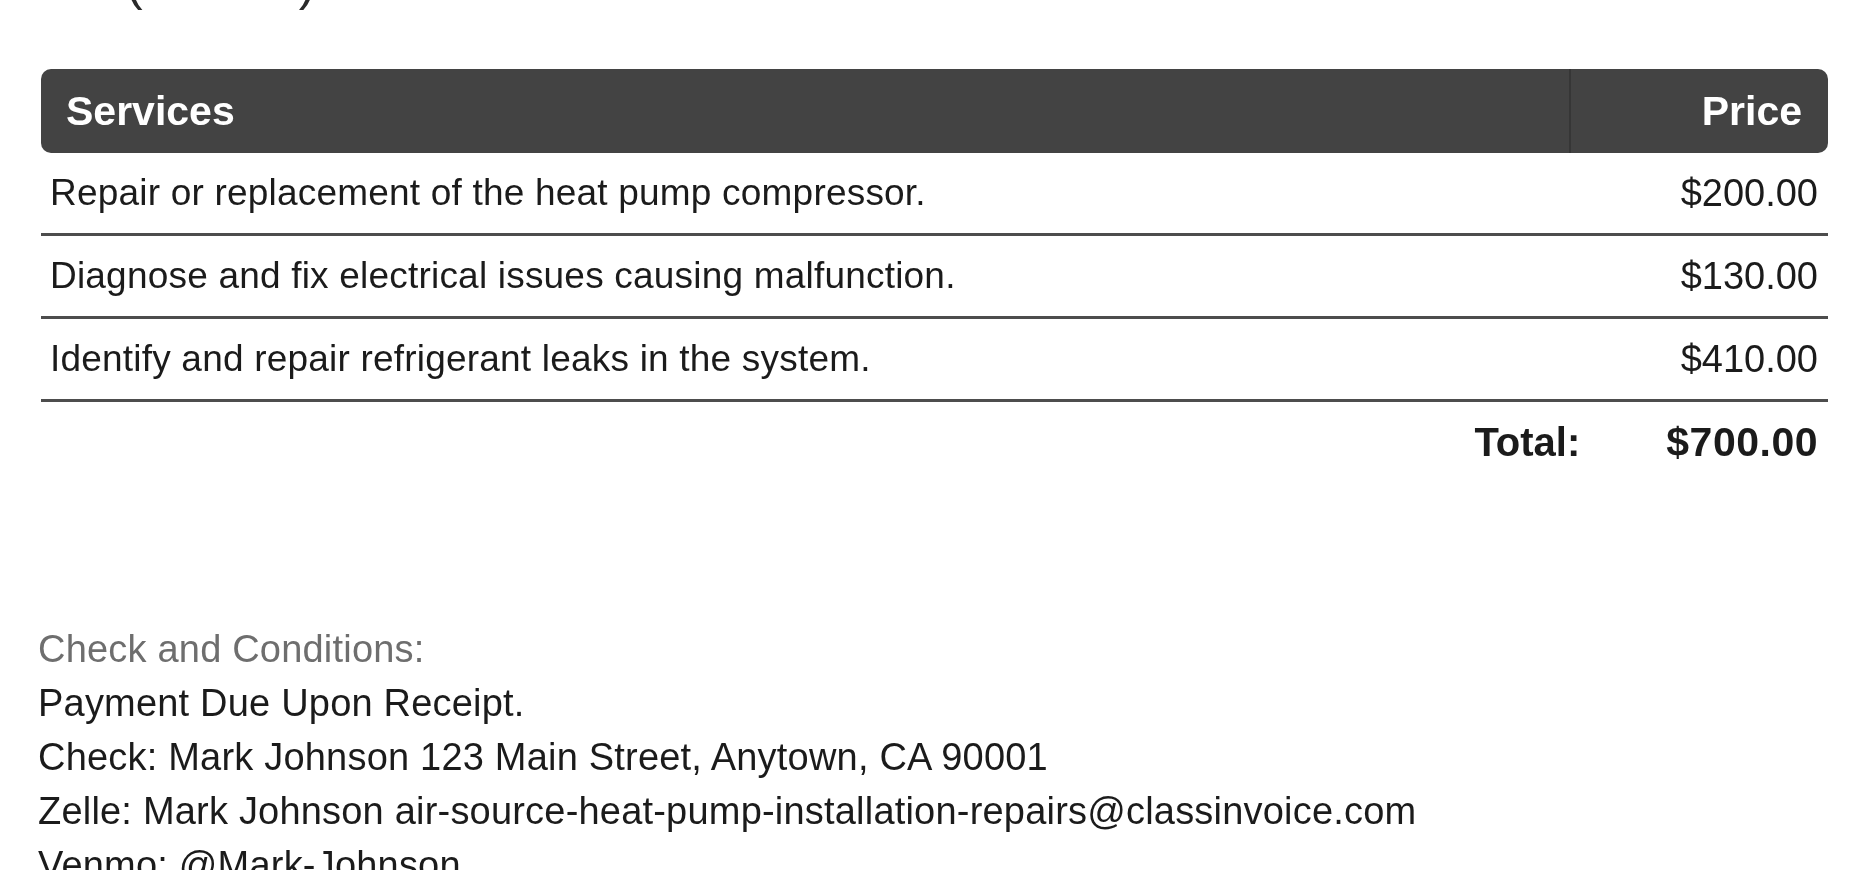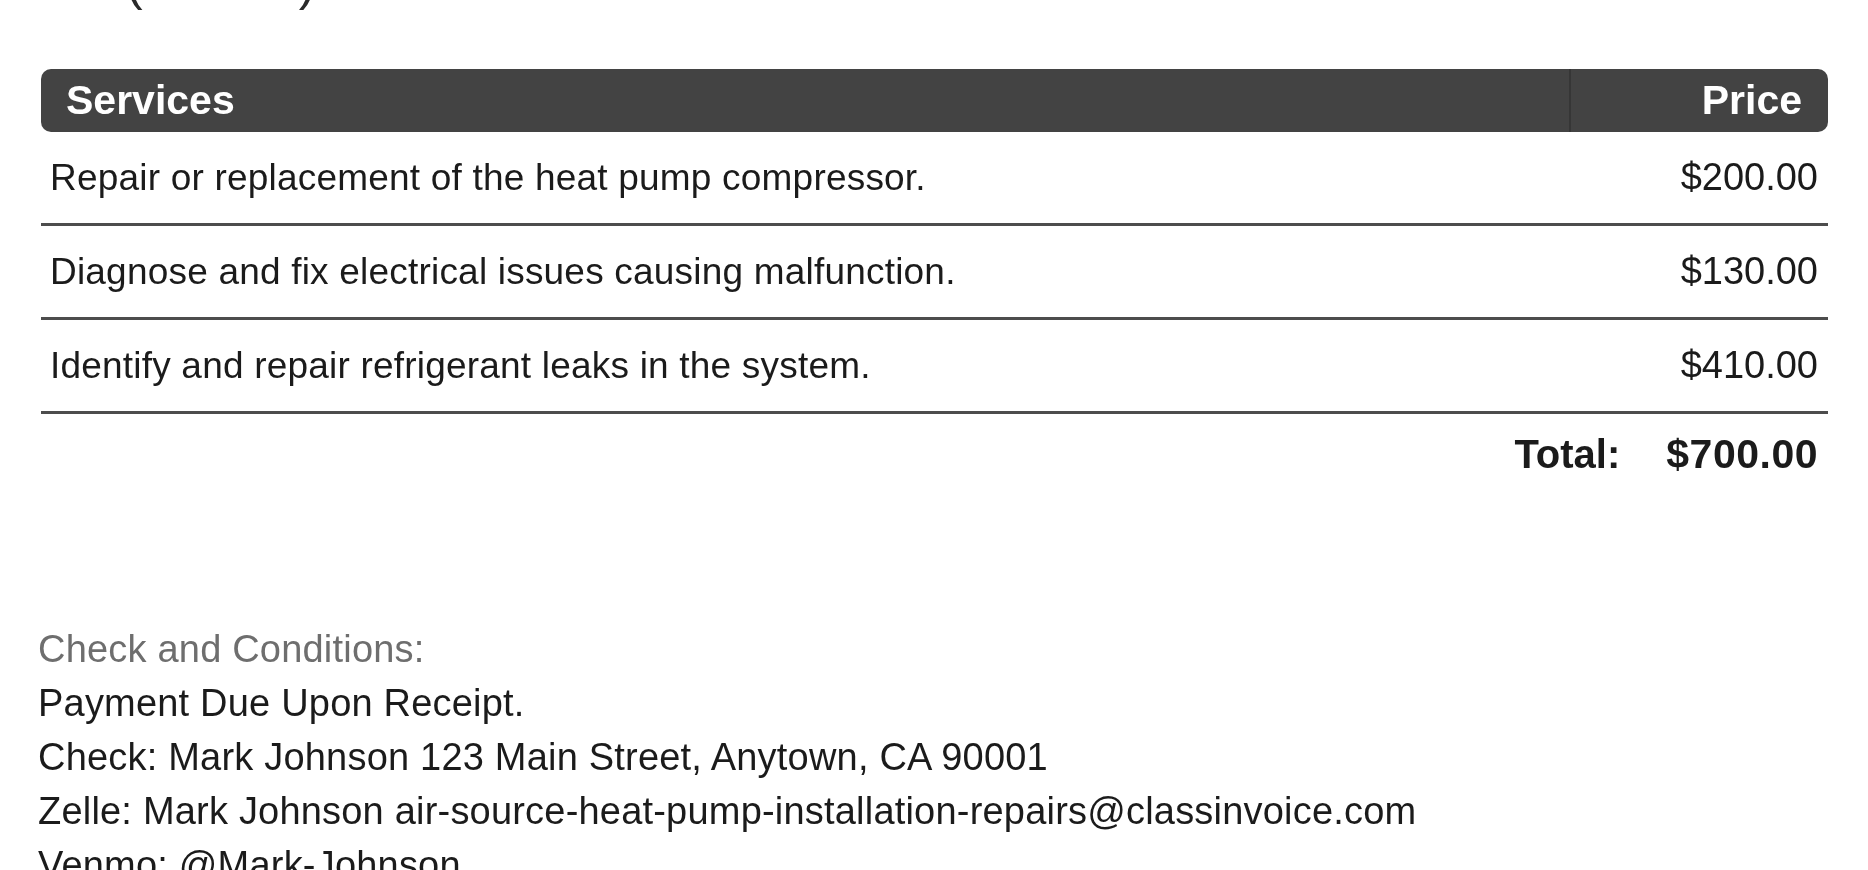--- a/index.html
+++ b/index.html
@@ -27,44 +27,44 @@
     margin-top:-46px;font-size:50px;color:#2a2a2a;white-space:pre;
   }
   .frag-spacer{display:inline-block;width:156px;}
   .frag-lead{display:inline-block;width:126px;}
 
   
   .services-table{
     position:absolute;left:41px;top:69px;width:1787px;
   }
   .thead{
-    display:flex;align-items:stretch;height:63px;
+    display:flex;align-items:stretch;height:84px;
     background:var(--header-bg);border-radius:10px;
     color:var(--header-text);font-weight:bold;font-size:41px;
     overflow:hidden;
   }
   .th-services{
     flex:1;display:flex;align-items:center;padding-left:25px;
   }
   .th-price{
     width:259px;display:flex;align-items:center;justify-content:flex-end;
     padding-right:26px;border-left:2px solid rgba(0,0,0,0.18);
   }
   .trow{
-    display:flex;align-items:center;height:94px;
+    display:flex;align-items:center;height:83px;
     border-bottom:3px solid var(--divider);
     font-size:37px;
   }
   .td-desc{flex:1;padding-left:9px;letter-spacing:0.2px;}
   .td-amt{text-align:center;padding-right:10px;font-size:38px;}
   .total-row{
     display:flex;align-items:center;justify-content:flex-end;
     height:81px;padding-right:10px;font-weight:bold;
   }
-  .total-label{font-size:40px;margin-right:46px;}
+  .total-label{font-size:40px;margin-right:86px;}
   .total-value{font-size:41px;letter-spacing:0.5px;}
 
   
   .terms{
     position:absolute;left:38px;top:622px;width:1790px;
     font-size:38px;line-height:54px;letter-spacing:0.2px;
   }
   .terms-heading{color:var(--muted);}
   .terms-line{color:var(--text);}
 </style>

